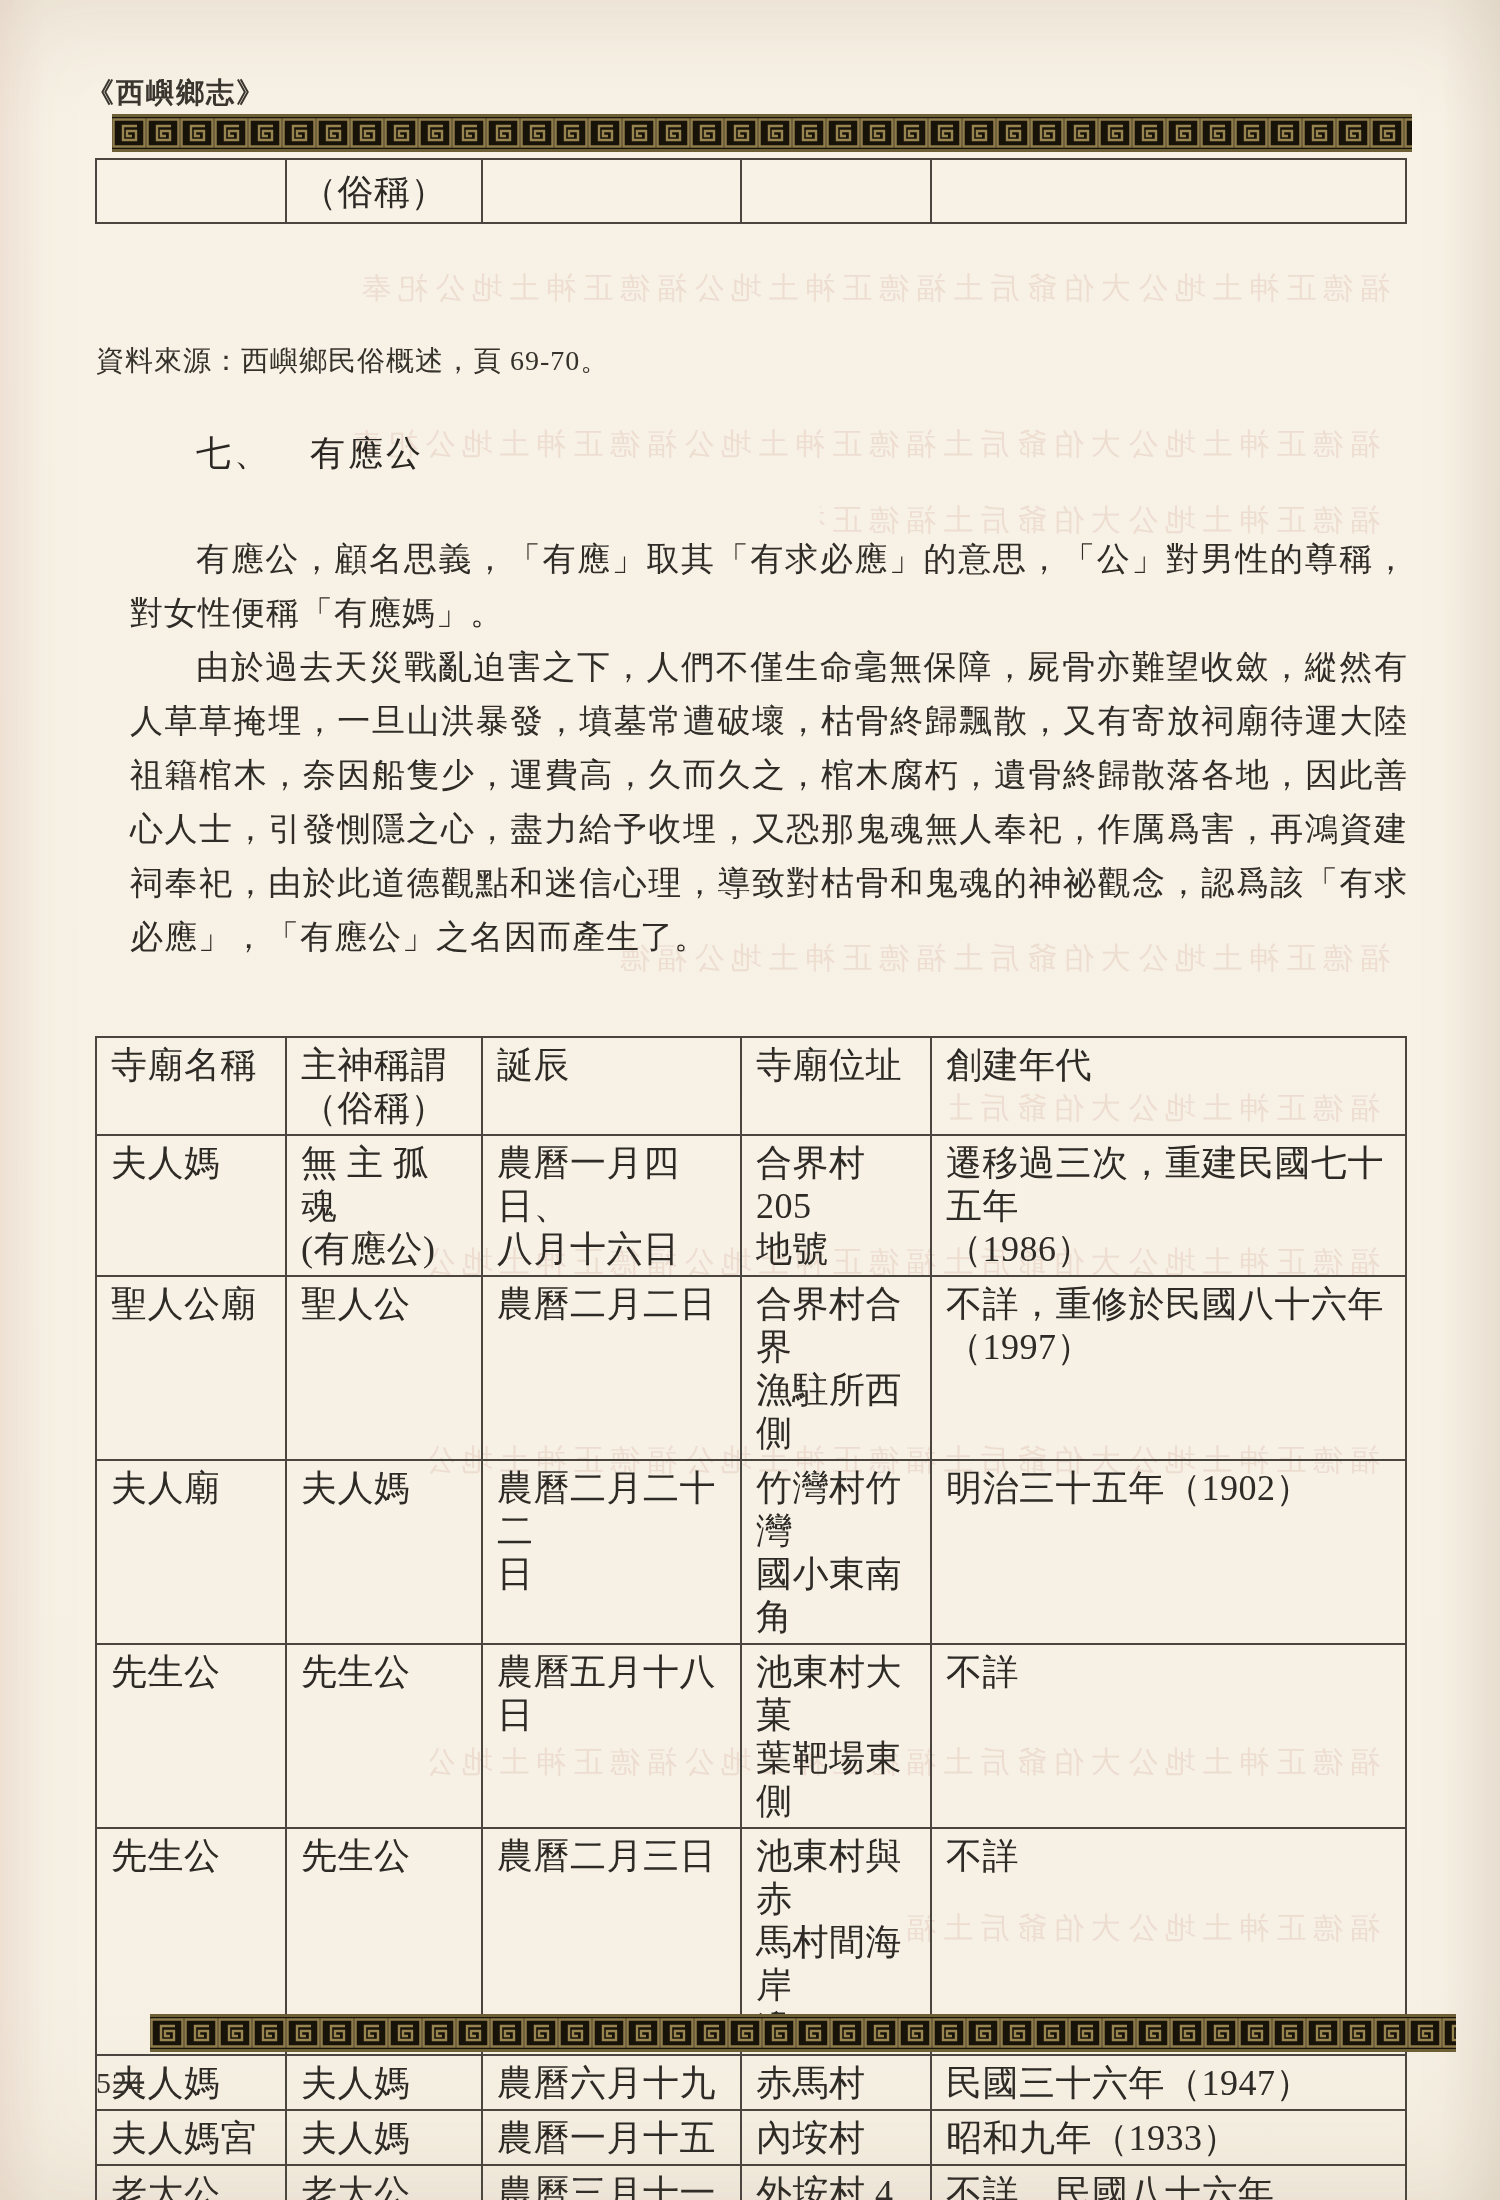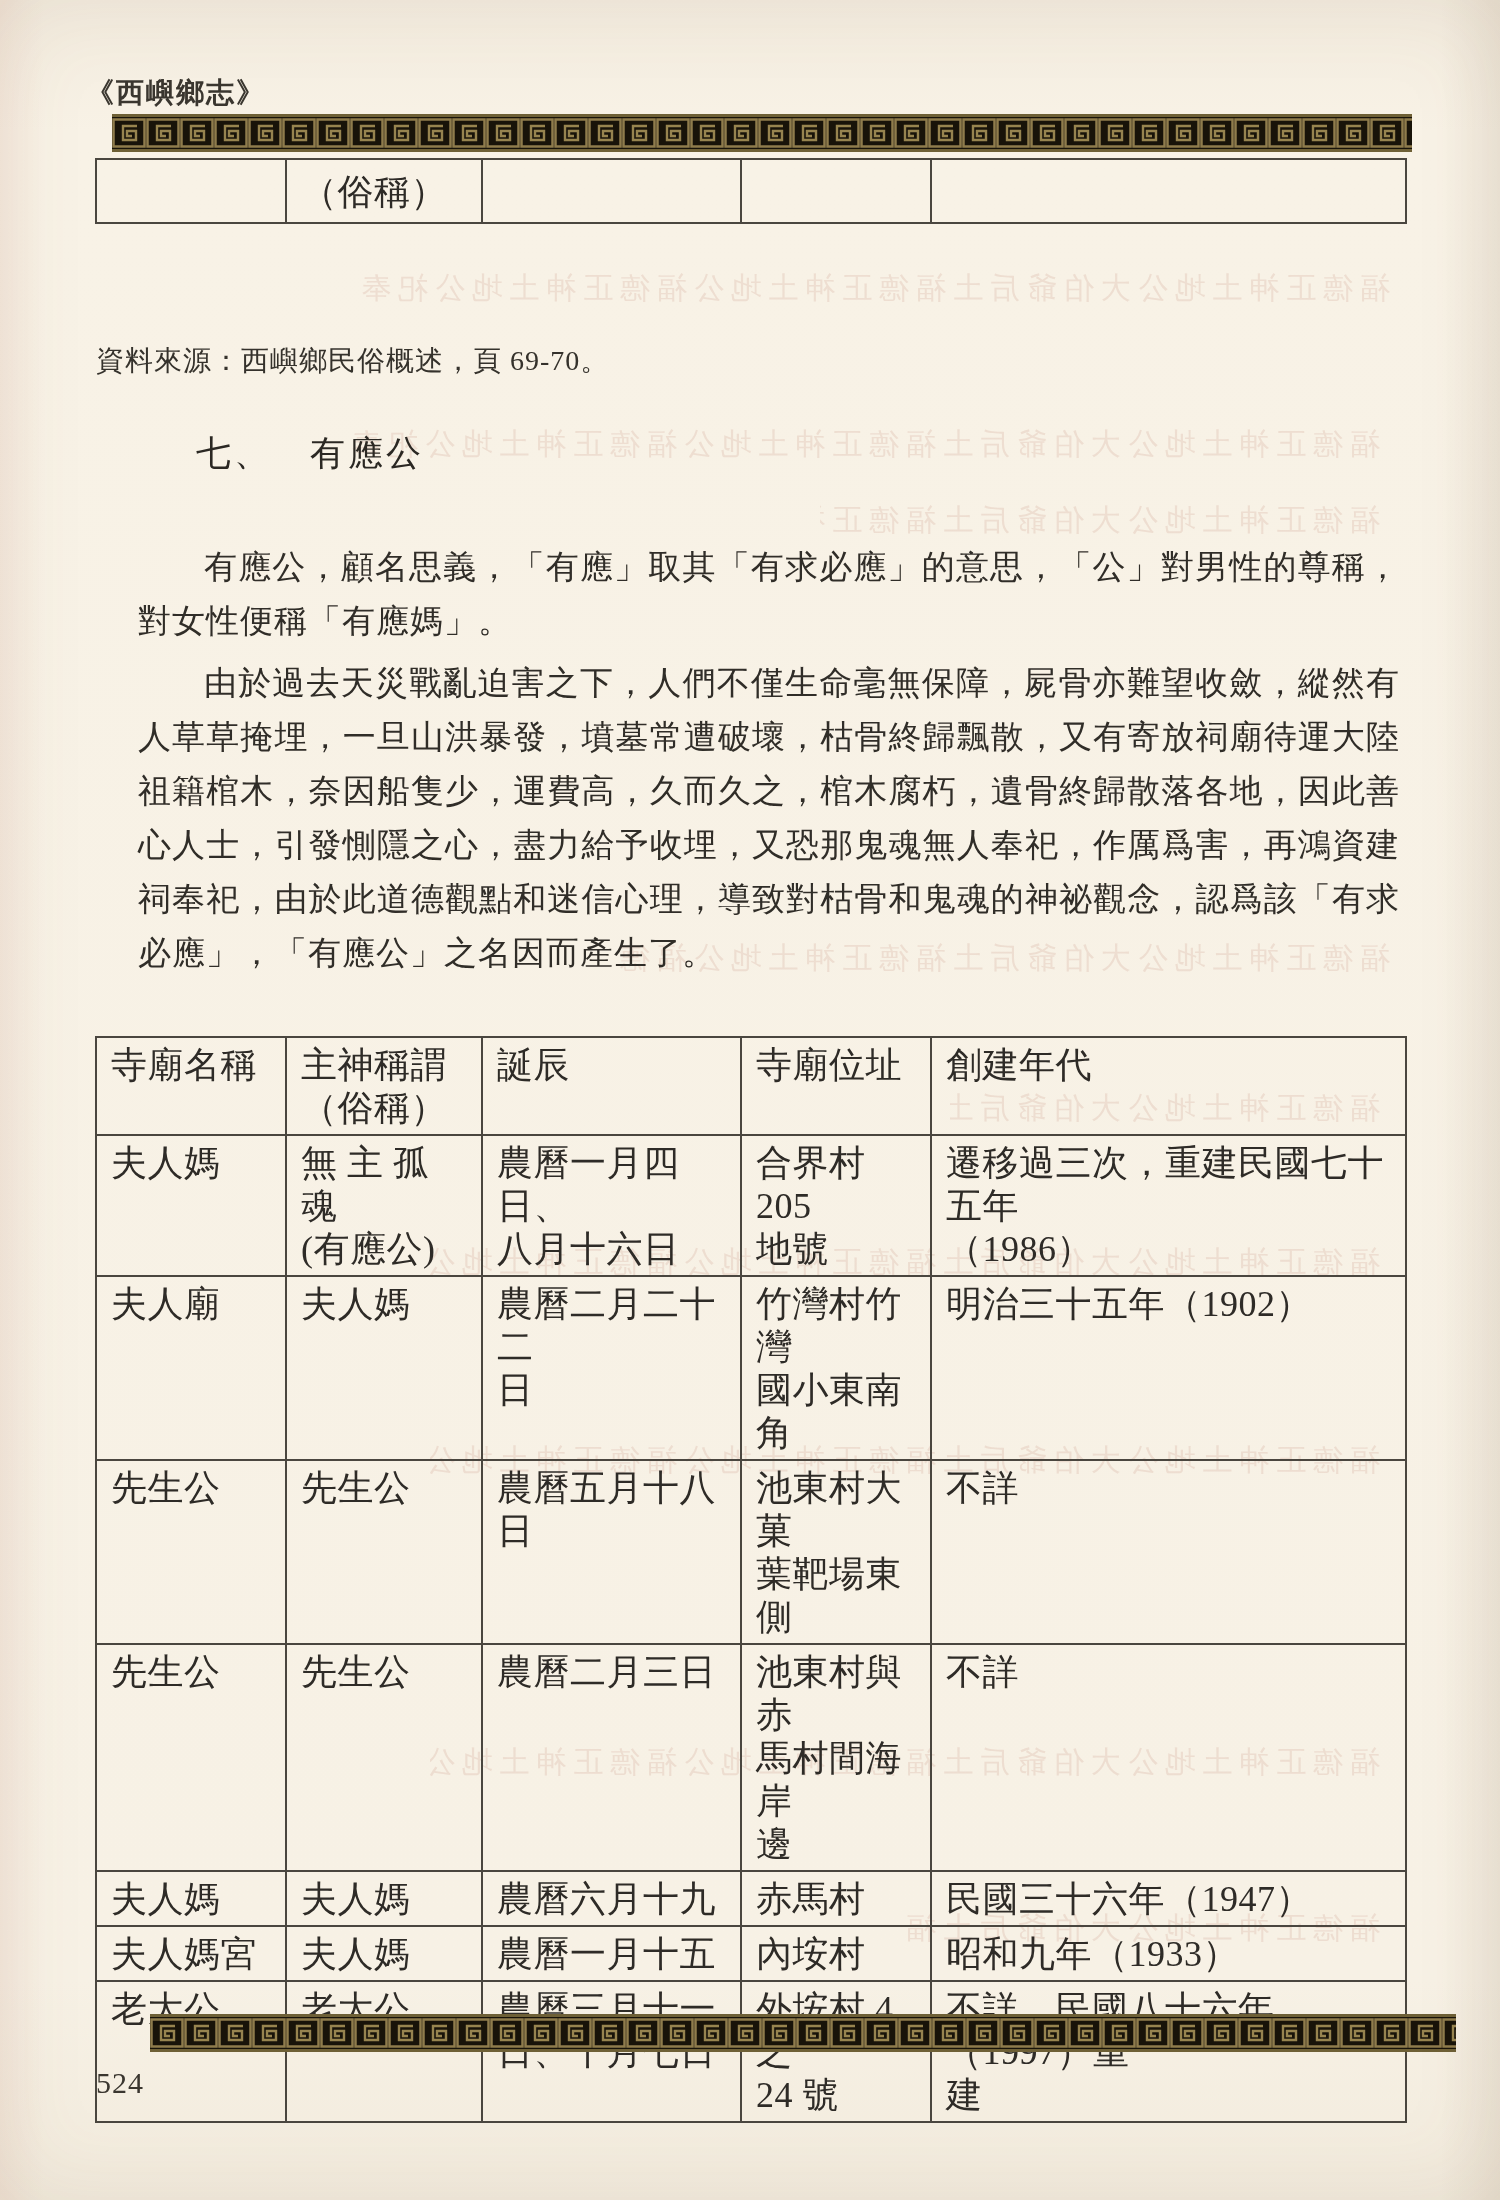--- a/index.html
+++ b/index.html
@@ -61,21 +61,21 @@
 
   .section-heading{
     position:absolute;left:196px;top:430px;margin:0;
     font-size:35px;font-weight:400;letter-spacing:3px;color:#2b2823;
   }
 
   .body-text{
     position:absolute;left:130px;top:532px;width:1278px;
   }
   .body-text p{
-    margin:8px;
+    margin:0;
     font-size:33px;line-height:54px;
     text-align:justify;text-indent:2em;
     letter-spacing:1px;color:#302d28;
   }
 
   .table-caption{
     position:absolute;left:95px;top:984px;
     font-size:30px;letter-spacing:1px;color:#33302a;
   }
 
@@ -319,20 +319,29 @@
         <td>夫人媽</td>
         <td>無 主 孤 魂
 (有應公)</td>
         <td>農曆一月四日、
 八月十六日</td>
         <td>合界村 205
 地號</td>
         <td>遷移過三次，重建民國七十五年
 （1986）</td>
       </tr>
+      <tr style="height:98px">
+        <td>聖人公廟</td>
+        <td>聖人公</td>
+        <td>農曆二月二日</td>
+        <td>合界村合界
+漁駐所西側</td>
+        <td>不詳，重修於民國八十六年
+（1997）</td>
+      </tr>
       <tr style="height:96px">
         <td>夫人廟</td>
         <td>夫人媽</td>
         <td>農曆二月二十二
 日</td>
         <td>竹灣村竹灣
 國小東南角</td>
         <td>明治三十五年（1902）</td>
       </tr>
       <tr style="height:98px">

